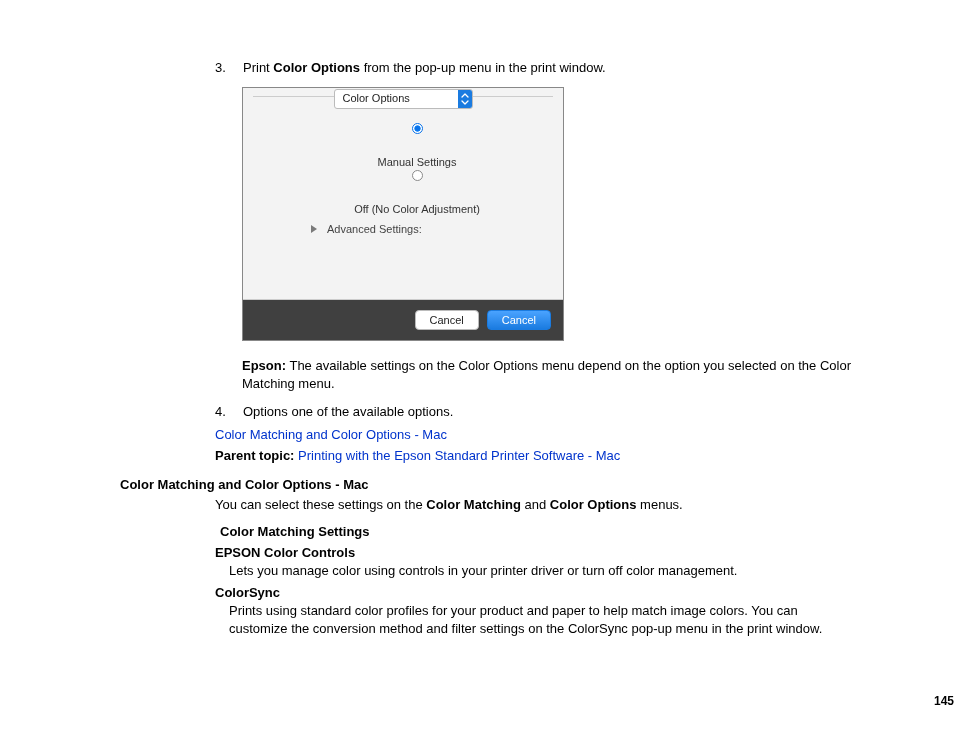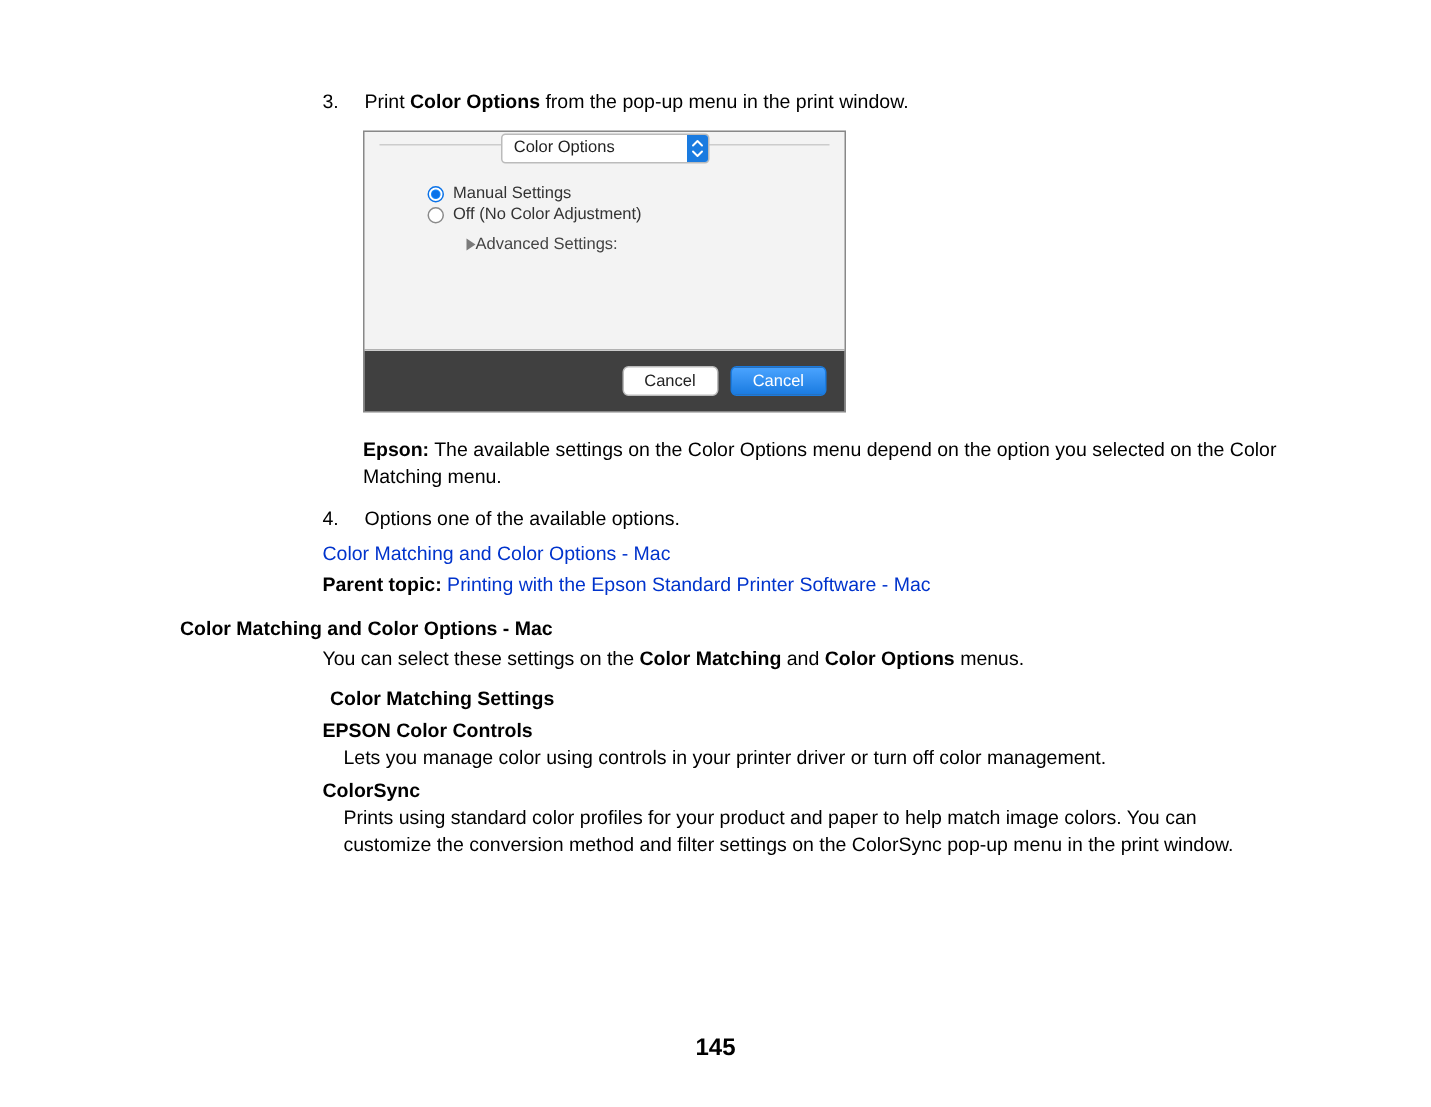--- a/index.html
+++ b/index.html
@@ -78,44 +78,45 @@
     align-items: center;
     justify-content: center;
   }
   .dropdown-arrow svg { display:block; }
   .radios {
     padding: 6px 0 4px 28px;
   }
   .radio-row {
     display: flex;
     align-items: center;
-    gap: 6px;
-    margin: 2px 4px;
+    gap: 22px;
+    margin: 2px 18px;
     font-size: 11px;
     color: #333;
+    flex-direction: column;
   }
   .radio {
     width: 11px; height: 11px;
     border-radius: 50%;
     border: 1px solid #8a8a8a;
     background: #fff;
     box-sizing: border-box;
     display:flex;align-items:center;justify-content:center;
   }
   .radio.sel {
     border-color: #0a72e8;
     background: radial-gradient(circle, #1a8cff 0 45%, #fff 55% 100%);
     border-width: 1px;
   }
   .radio.sel::after{
     content:"";
     width:5px;height:5px;border-radius:50%;background:#0a72e8;
   }
   .adv-row {
-    display:flex;align-items:center;gap:0;
+    display:flex;align-items:center;gap:10px;
     padding: 6px 0 0 30px;
     font-size: 11px;
     color:#444;
   }
   .tri {
     width:0;height:0;border-top:4px solid transparent;border-bottom:4px solid transparent;border-left:6px solid #7a7a7a;
   }
   .shot-mid {
     height: 60px;
   }
@@ -144,23 +145,23 @@
   .note-block { margin: 8px 0 12px 122px; line-height:1.35; max-width:610px;}
   .sec-head { font-weight:bold; margin: 10px 0 4px 0; }
   .para { margin: 4px 0 10px 95px; line-height:1.35; max-width:640px;}
   .dl { margin-left:95px; max-width:640px; }
   .dt { font-weight:bold; margin-top:6px; }
   .dd { margin: 2px 0 6px 14px; line-height:1.35; }
   .pagenum {
     position:absolute;
     bottom:30px;
     left:0;right:0;
-    text-align:center;
+    text-align:right;
     font-weight:bold;
-    font-size:16px;
+    font-size:12px;
   }
 </style>
 </head>
 <body>
 
 <div class="page">
 
   <div class="ol-item">
     <div class="ol-num">3.</div>
     <div class="ol-body">

